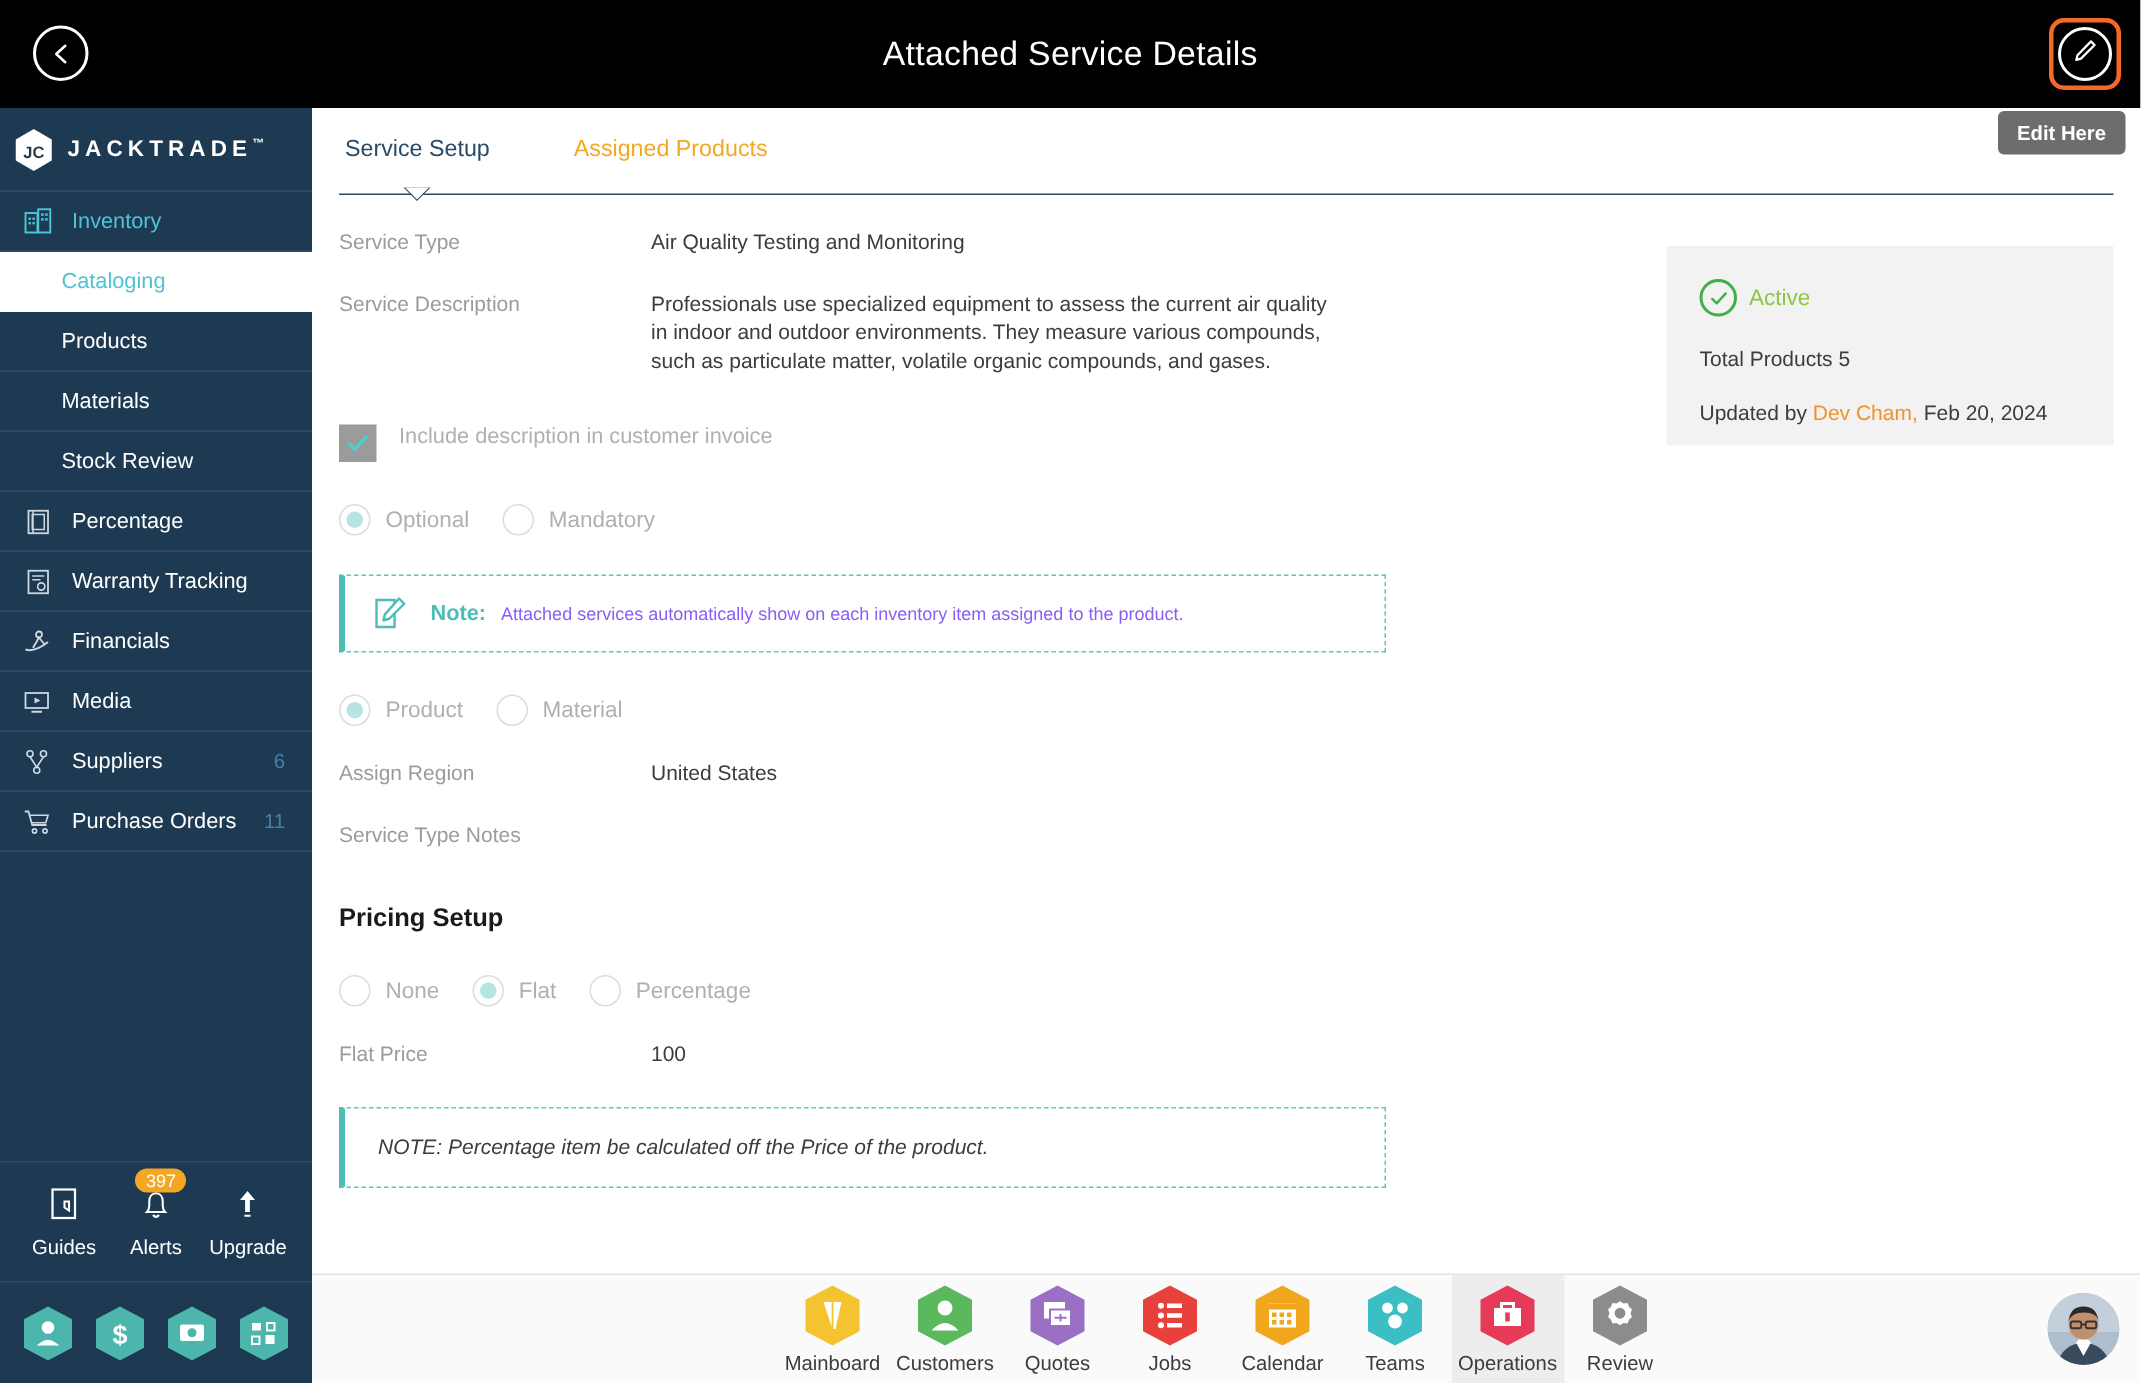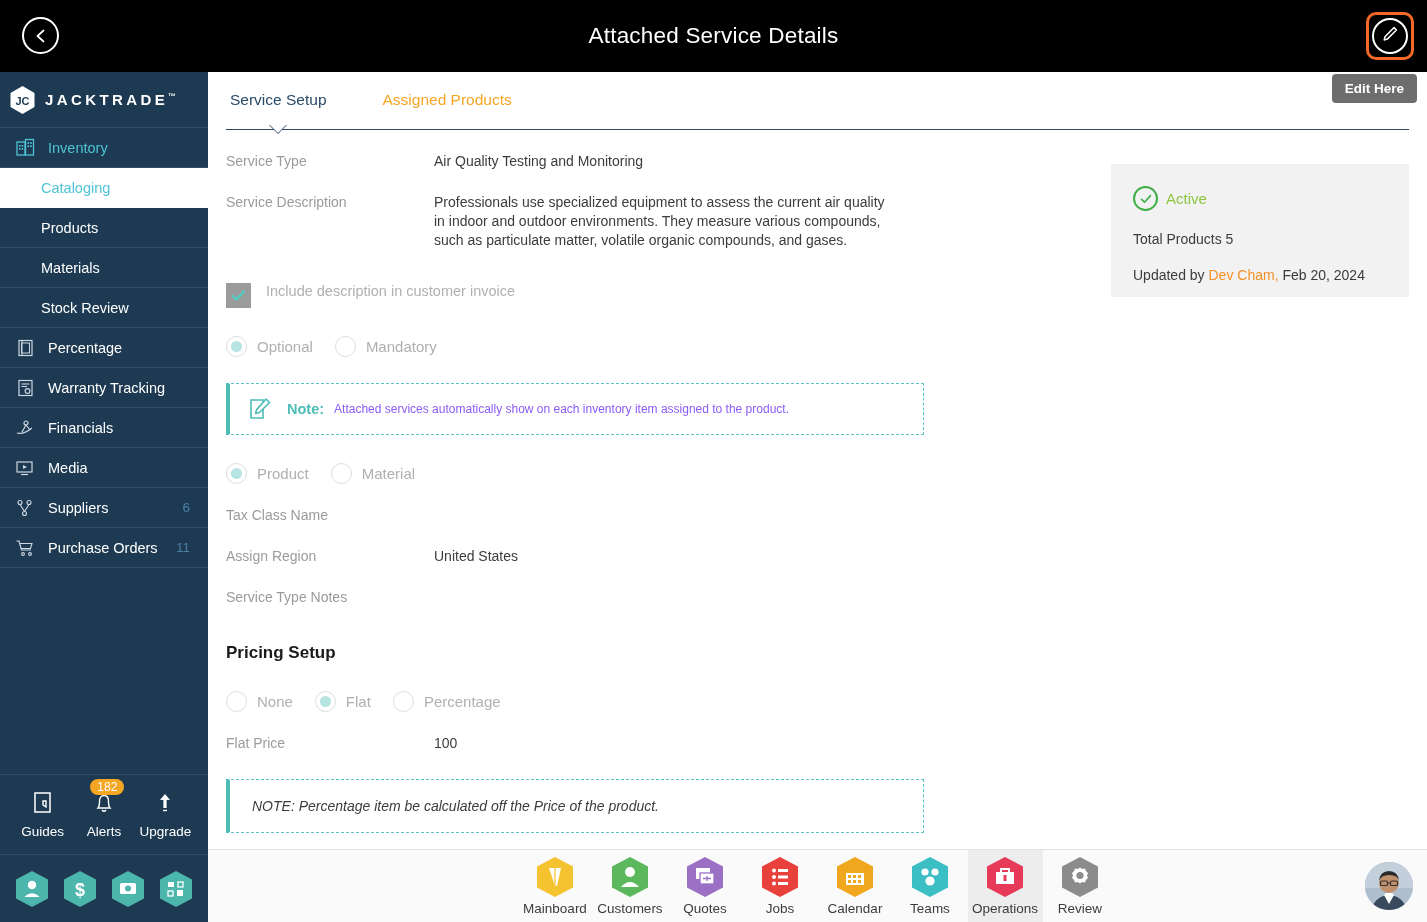--- a/index.html
+++ b/index.html
@@ -385,21 +385,21 @@
       <div class="sb-tool">
         <span>
           <svg width="22" height="24" viewBox="0 0 22 24">
             <rect x="3" y="2" width="15" height="19" fill="none" stroke="#fff" stroke-width="1.5"></rect>
             <path d="M11 14 L14 16 L14 10 L11 10 Z" fill="none" stroke="#fff" stroke-width="1.4"></path>
           </svg>
         </span>
         <span class="tl">Guides</span>
       </div>
       <div class="sb-tool">
-        <span class="alert-badge">182</span>
+        <span class="alert-badge">397</span>
         <span>
           <svg width="22" height="24" viewBox="0 0 22 24">
             <path d="M5 17 L17 17 C15 15 15.5 12 15.5 10 C15.5 6.5 13.5 4.5 11 4.5 C8.5 4.5 6.5 6.5 6.5 10 C6.5 12 7 15 5 17 Z" fill="none" stroke="#fff" stroke-width="1.4"></path>
             <path d="M9 19 Q11 21.5 13 19" fill="none" stroke="#fff" stroke-width="1.4"></path>
           </svg>
         </span>
         <span class="tl">Alerts</span>
       </div>
       <div class="sb-tool">
         <span>
@@ -504,24 +504,20 @@
         <span class="radio">
           <span class="rdot on"></span>
           <span class="rlabel">Product</span>
         </span>
         <span class="radio">
           <span class="rdot"></span>
           <span class="rlabel">Material</span>
         </span>
       </div>
 
-      <div class="field-row">
-        <div class="field-label">Tax Class Name</div>
-        <div class="field-value"></div>
-      </div>
 
       <div class="field-row">
         <div class="field-label">Assign Region</div>
         <div class="field-value">United States</div>
       </div>
 
       <div class="field-row">
         <div class="field-label">Service Type Notes</div>
         <div class="field-value"></div>
       </div>

